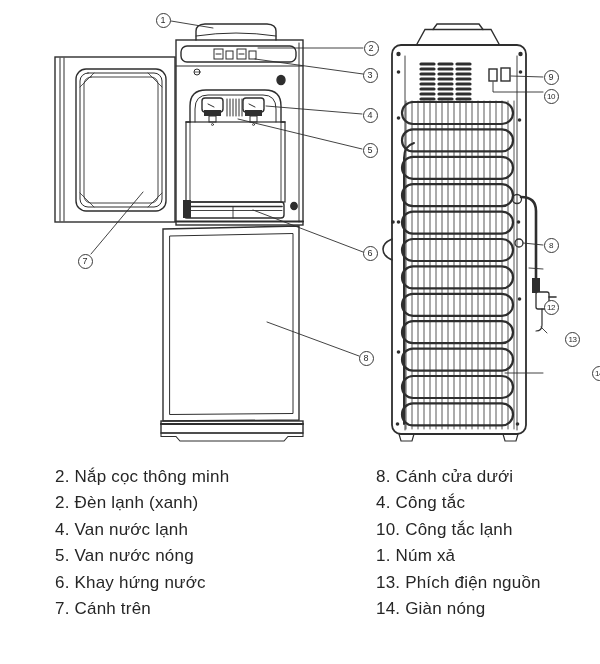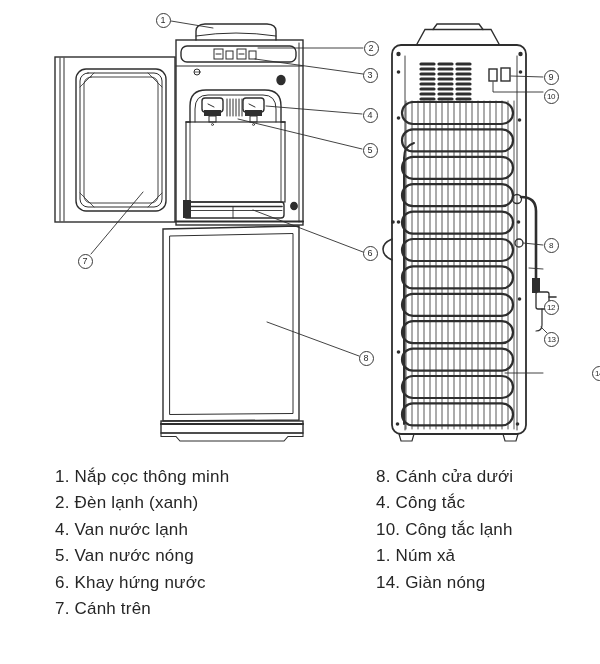--- a/index.html
+++ b/index.html
@@ -221,33 +221,34 @@
   <div class="callout" style="left:362.5px;top:67.5px;">3</div>
   <div class="callout" style="left:362.5px;top:107.5px;">4</div>
   <div class="callout" style="left:362.5px;top:142.5px;">5</div>
   <div class="callout" style="left:362.5px;top:245.5px;">6</div>
   <div class="callout" style="left:77.5px;top:253.5px;">7</div>
   <div class="callout" style="left:358.5px;top:350.5px;">8</div>
   <div class="callout" style="left:543.5px;top:69.5px;">9</div>
   <div class="callout co-2d" style="left:543.5px;top:89px;">10</div>
   <div class="callout co-2d" style="left:543.5px;top:237.5px;">8</div>
   <div class="callout co-2d" style="left:543.5px;top:261.5px;margin-top:38px;">12</div>
-  <div class="callout co-2d" style="left:544px;top:331.5px;text-align:right;">13</div>
+  <div class="callout co-2d" style="left:565px;top:331.5px;text-align:right;">13</div>
   <div class="callout co-2d" style="left:543.5px;top:365.5px;margin-left:48px;">14</div>
 
   <div class="legend">
     <div class="legend-col left">
-      <div class="legend-item">1. Nắp cọc thông minh</div>
+      <div class="legend-item">2. Nắp cọc thông minh</div>
       <div class="legend-item">2. Đèn lạnh (xanh)</div>
       <div class="legend-item">4. Van nước lạnh</div>
       <div class="legend-item">5. Van nước nóng</div>
       <div class="legend-item">6. Khay hứng nước</div>
       <div class="legend-item">7. Cánh trên</div>
     </div>
     <div class="legend-col right">
       <div class="legend-item">8. Cánh cửa dưới</div>
       <div class="legend-item">4. Công tắc</div>
       <div class="legend-item">10. Công tắc lạnh</div>
       <div class="legend-item">1. Núm xả</div>
+      <div class="legend-item">13. Phích điện nguồn</div>
       <div class="legend-item">14. Giàn nóng</div>
     </div>
   </div>
 </div>
 
 </body></html>

